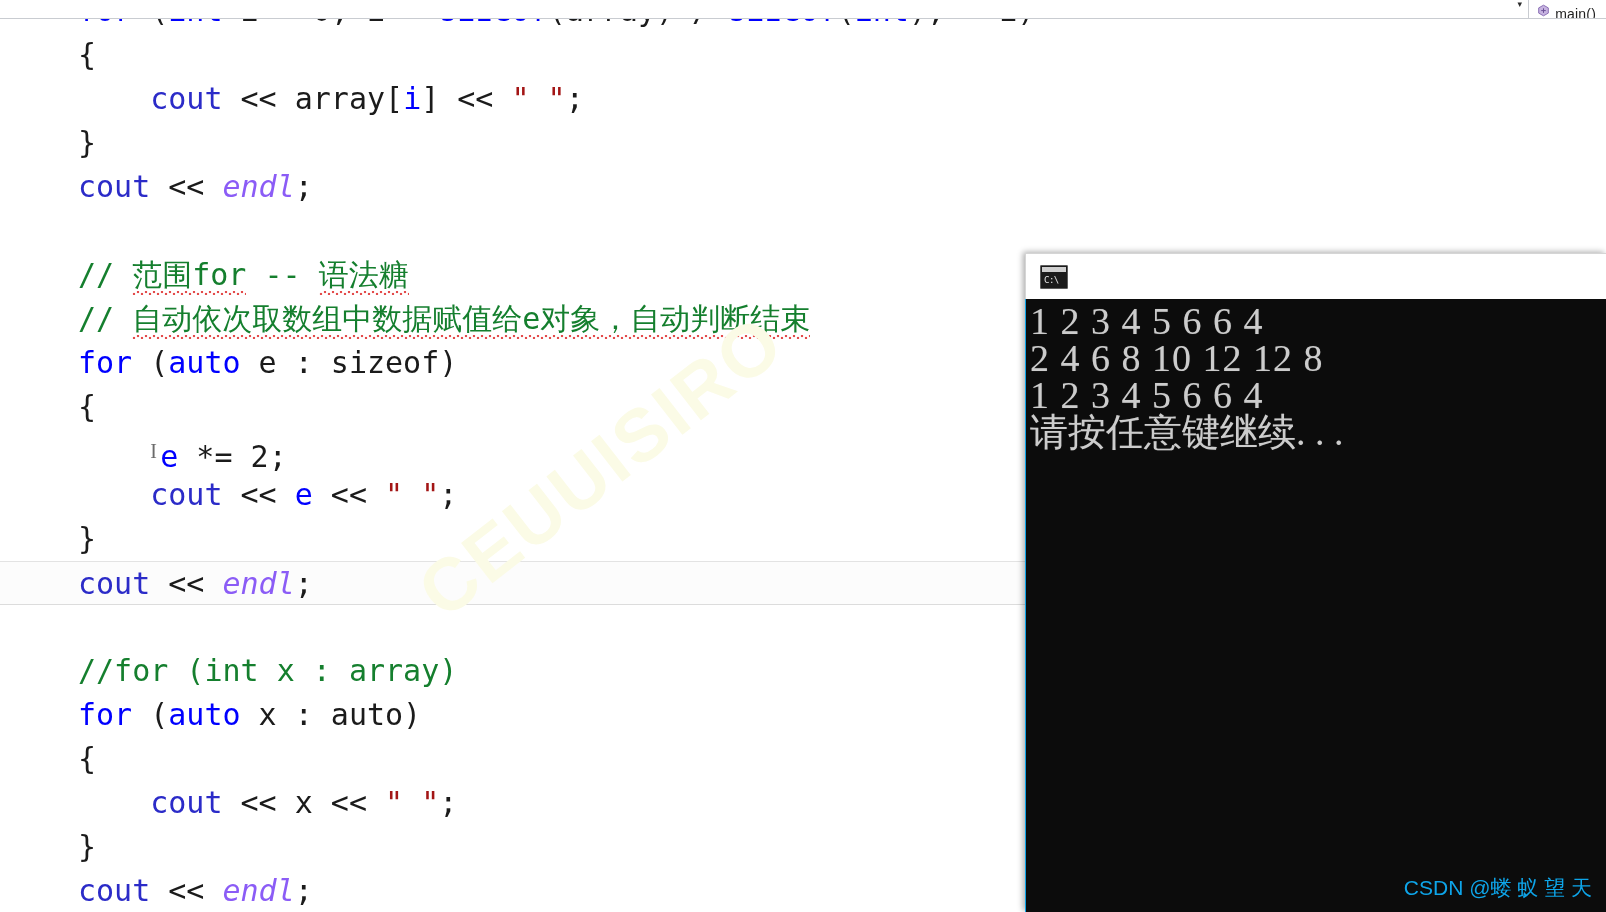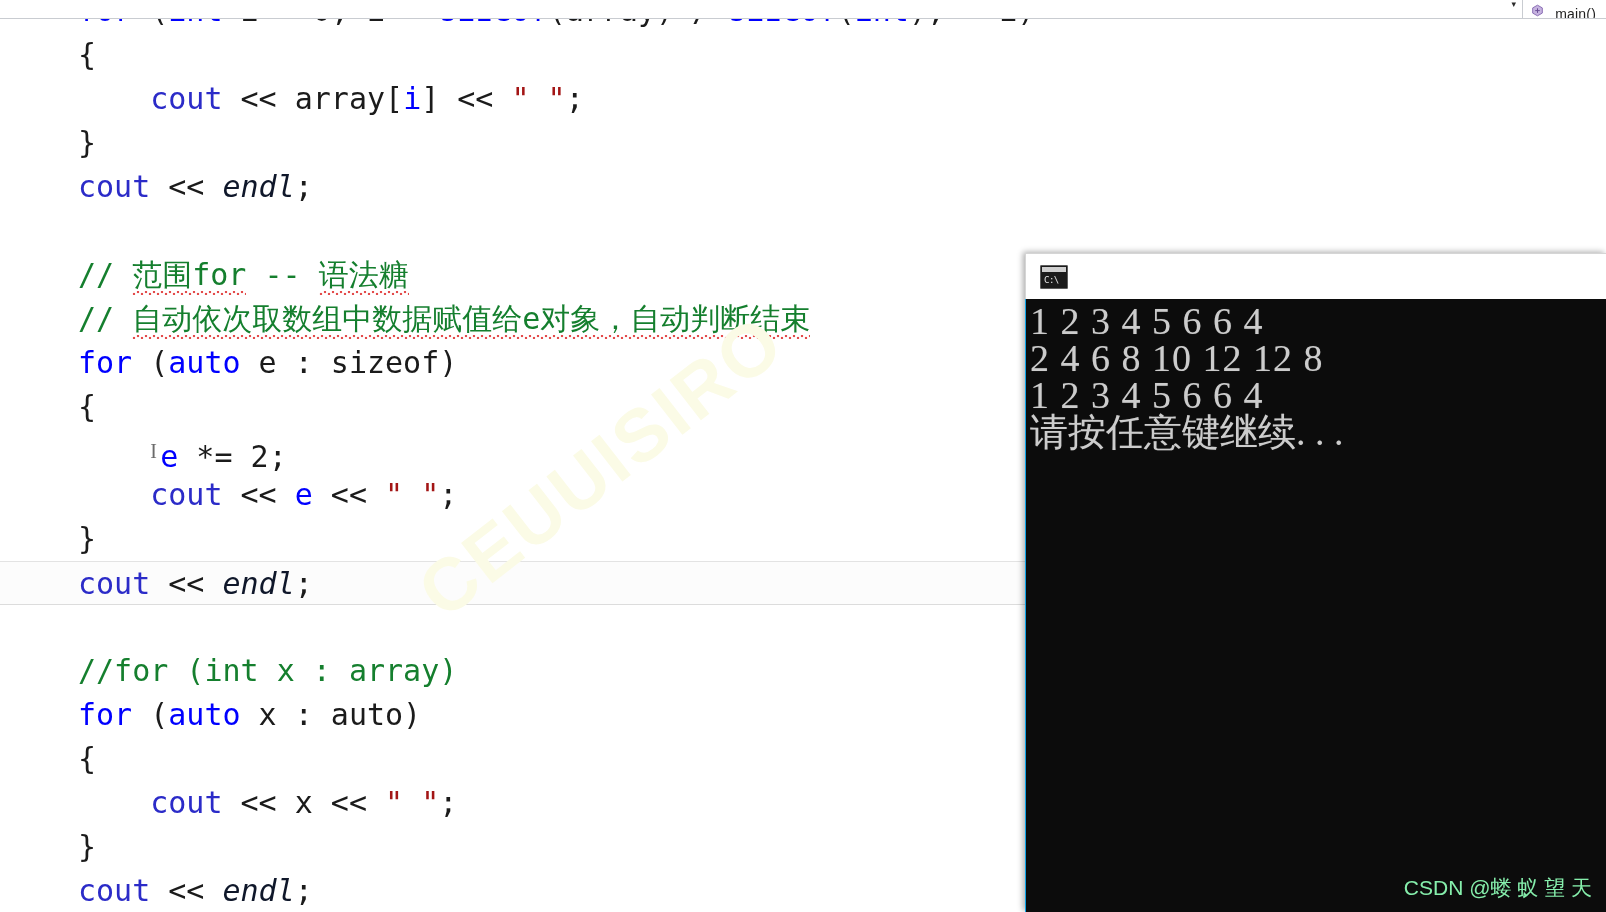--- a/index.html
+++ b/index.html
@@ -19,21 +19,21 @@
     background:#ffffff;border-bottom:1px solid #c9ccd1;
     display:flex;align-items:flex-end;
     overflow:hidden;
   }
   #nav-left-spacer{flex:1 1 auto;height:100%;border-right:1px solid #c9ccd1;}
   .nav-caret{
     font-size:9px;color:#2b2b2b;line-height:1;
     padding:0 6px 3px 0;
   }
   #nav-member{
-    display:flex;align-items:flex-end;gap:11px;
+    display:flex;align-items:flex-end;gap:5px;
     padding:0 10px 0 8px;height:100%;
   }
   .member-icon{
     width:13px;height:13px;margin-bottom:1px;
     display:inline-block;position:relative;
   }
   .member-icon svg{display:block;}
   #nav-member-label{
     font-size:14px;color:#1e1e1e;font-family:"Liberation Sans",sans-serif;
     line-height:14px;position:relative;top:3px;letter-spacing:.2px;
@@ -65,21 +65,21 @@
   
   .cl.current{
     border-top:1px solid #e3e3e3;border-bottom:1px solid #dcdcdc;
     background:#fcfcfc;height:44px;box-sizing:border-box;
   }
 
   
   .kw      {color:#0000ff;}      
   .id      {color:#1b1b1b;}      
   .ns      {color:#2b2bc8;}  
-  .mac     {color:#0f172a;font-style:italic;margin-top:12px;}  
+  .mac     {color:#8b5cf6;font-style:italic;margin-top:12px;}  
   .str     {color:#a31515;}      
   .num     {color:#1b1b1b;}
   .punc    {color:#1b1b1b;}
   .cmt     {color:#157f2e;}
   .brace   {color:#1b1b1b;}
 
   
   .squiggle{
     position:relative;
     background-repeat:repeat-x;
@@ -149,21 +149,21 @@
     font-family:"Liberation Serif","DejaVu Serif",serif;
     font-size:38px;line-height:37px;color:#cccccc;white-space:pre;
     letter-spacing:1px;
     text-shadow:0 0 1px rgba(200,200,200,.35);
   }
   .console-line.cjk{letter-spacing:0px;}
 
   #csdn-watermark{
     position:absolute;right:14px;bottom:10px;
     font-family:"Liberation Sans",sans-serif;
-    font-size:21px;color:#86efac;white-space:nowrap;
+    font-size:21px;color:#0ea5e9;white-space:nowrap;
     pointer-events:none;user-select:none;
   }
 </style>
 </head>
 <body>
 
 <div id="ide">
 
   <div id="navbar">
     <div id="nav-left-spacer">

